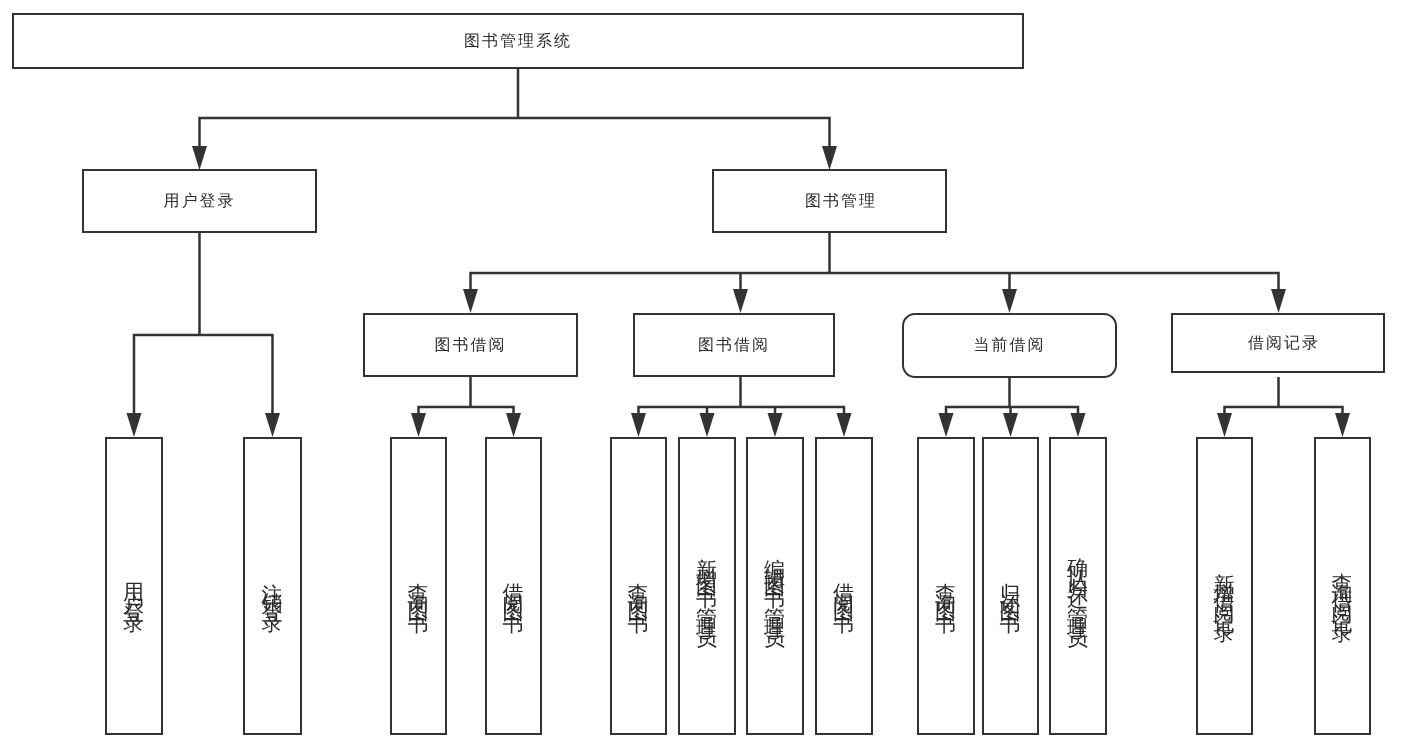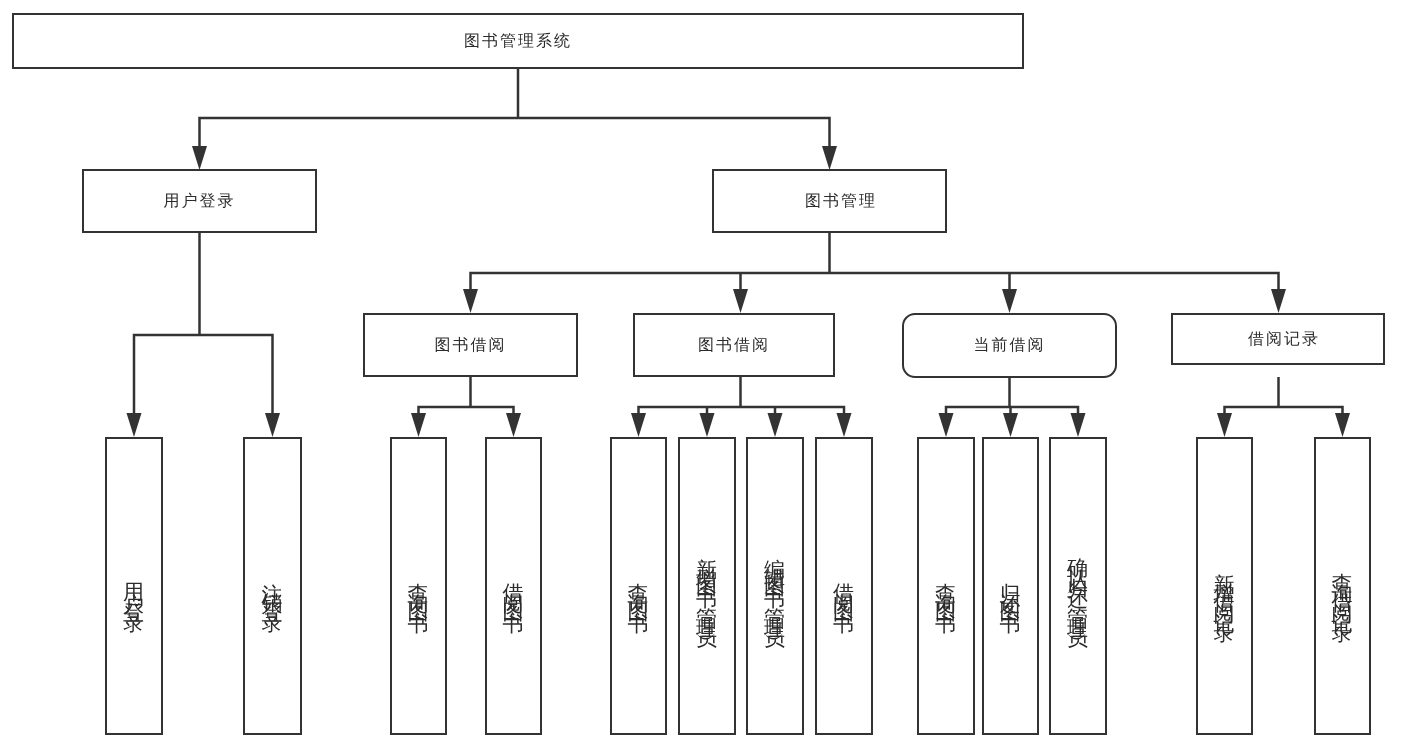--- a/index.html
+++ b/index.html
@@ -30,21 +30,21 @@
     line-height:1;
     white-space:nowrap;
   }
   
   .n-root   {left:12px;  top:13px;  width:1012px; height:56px;}
   .n-l2a    {left:82px;  top:169px; width:235px;  height:64px;}
   .n-l2b    {left:712px; top:169px; width:235px;  height:64px;padding-left:23px;}
   .n-l3a    {left:363px; top:313px; width:215px;  height:64px;}
   .n-l3b    {left:633px; top:313px; width:202px;  height:64px;text-align:right;}
   .n-l3c    {left:902px; top:313px; width:215px;  height:65px;border-radius:13px;}
-  .n-l3d    {left:1171px;top:313px; width:214px;  height:52px;padding-left:12px;}
+  .n-l3d    {left:1171px;top:313px; width:214px;  height:60px;padding-left:12px;}
   .leaf     {top:437px;  height:298px;}
   .n-u1{left:105px;width:58px;} .n-u2{left:243px;width:59px;}
   .n-a1{left:390px;width:57px;} .n-a2{left:485px;width:57px;}
   .n-b1{left:610px;width:57px;} .n-b2{left:678px;width:58px;}
   .n-b3{left:746px;width:58px;} .n-b4{left:815px;width:58px;}
   .n-c1{left:917px;width:58px;} .n-c2{left:982px;width:57px;}
   .n-c3{left:1049px;width:58px;}
   .n-d1{left:1196px;width:57px;} .n-d2{left:1314px;width:57px;}
   #watermark{
     position:absolute;right:3px;top:716px;

